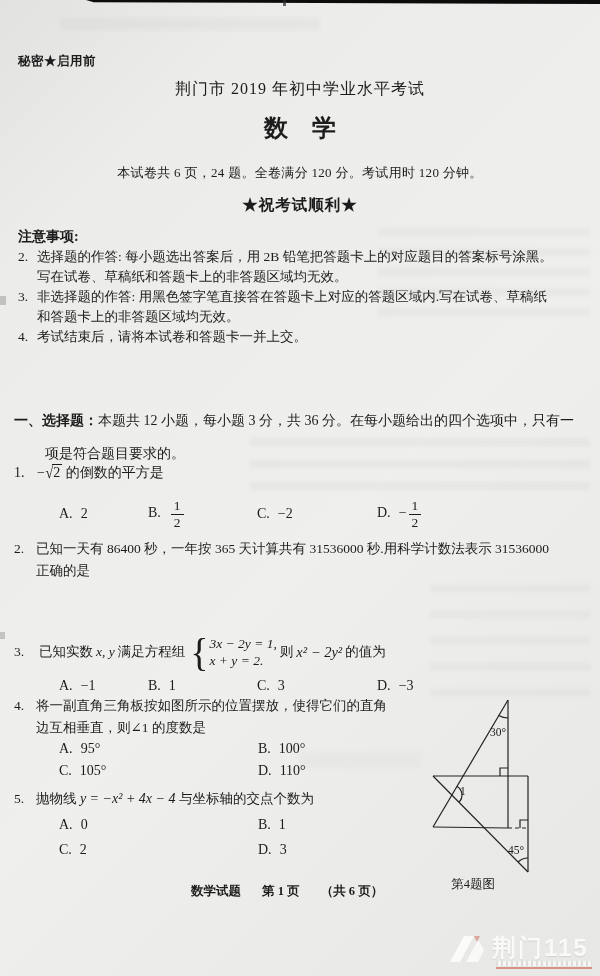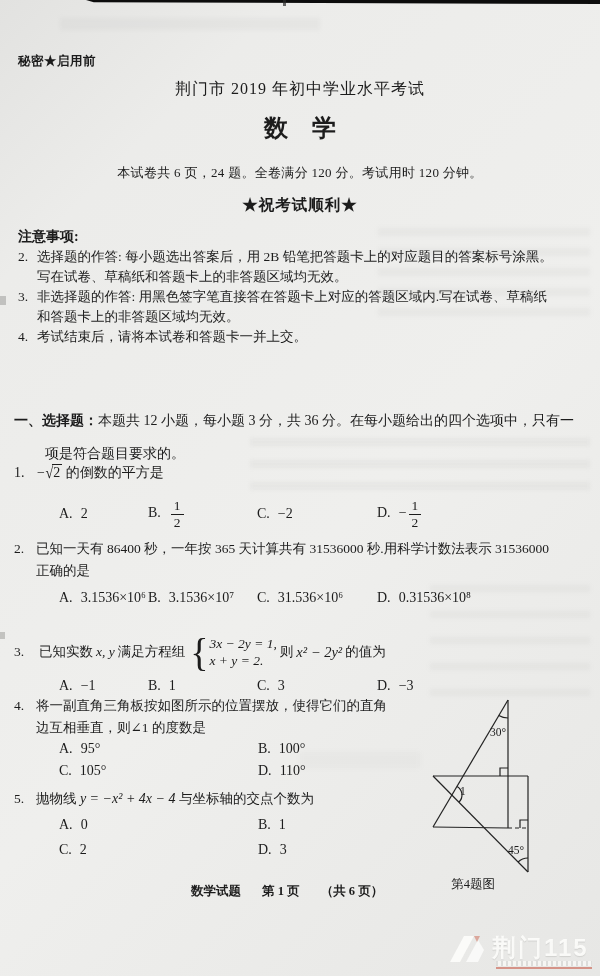--- a/index.html
+++ b/index.html
@@ -136,26 +136,20 @@
     <span class="opt col-d" style="top:2px;"><span class="olabel">D.</span><span>−</span><span class="frac">
           <span class="fn">1</span>
           <span class="fd">2</span>
         </span></span>
   </div>
 
   <div class="q-row" style="top:540px;font-size:13.5px;">
     <span class="qnum">2.</span><span>已知一天有 86400 秒，一年按 365 天计算共有 31536000 秒.用科学计数法表示 31536000</span>
   </div>
   <div class="q-row" style="top:562px;left:36px;font-size:13.5px;">正确的是</div>
-  <div class="optrow" style="top:590px;">
-    <span class="opt col-a"><span class="olabel">A.</span><span>3.1536×10⁶</span></span>
-    <span class="opt col-b"><span class="olabel">B.</span><span>3.1536×10⁷</span></span>
-    <span class="opt col-c"><span class="olabel">C.</span><span>31.536×10⁶</span></span>
-    <span class="opt col-d"><span class="olabel">D.</span><span>0.31536×10⁸</span></span>
-  </div>
 
   <div class="q3wrap">
     <span class="qnum">3.</span>
     <span>已知实数</span>
     <span class="formula">x, y</span>
     <span>满足方程组</span>
     <span class="bigbrace">{</span>
     <span class="sys">
       <span class="sline">3x − 2y = 1,</span>
       <span class="sline">x + y = 2.</span>

